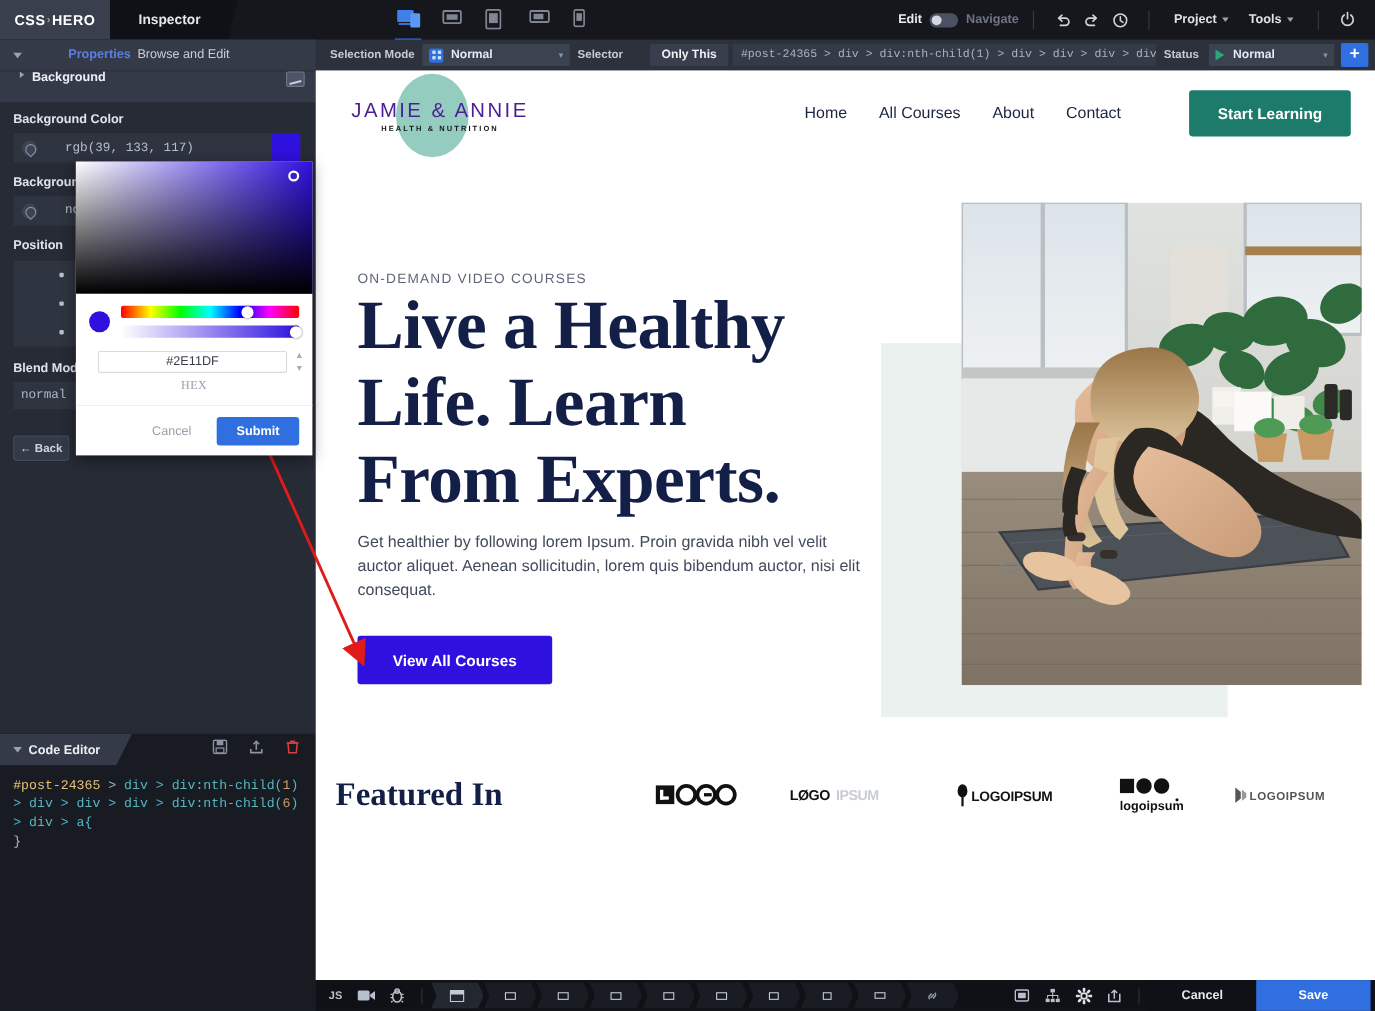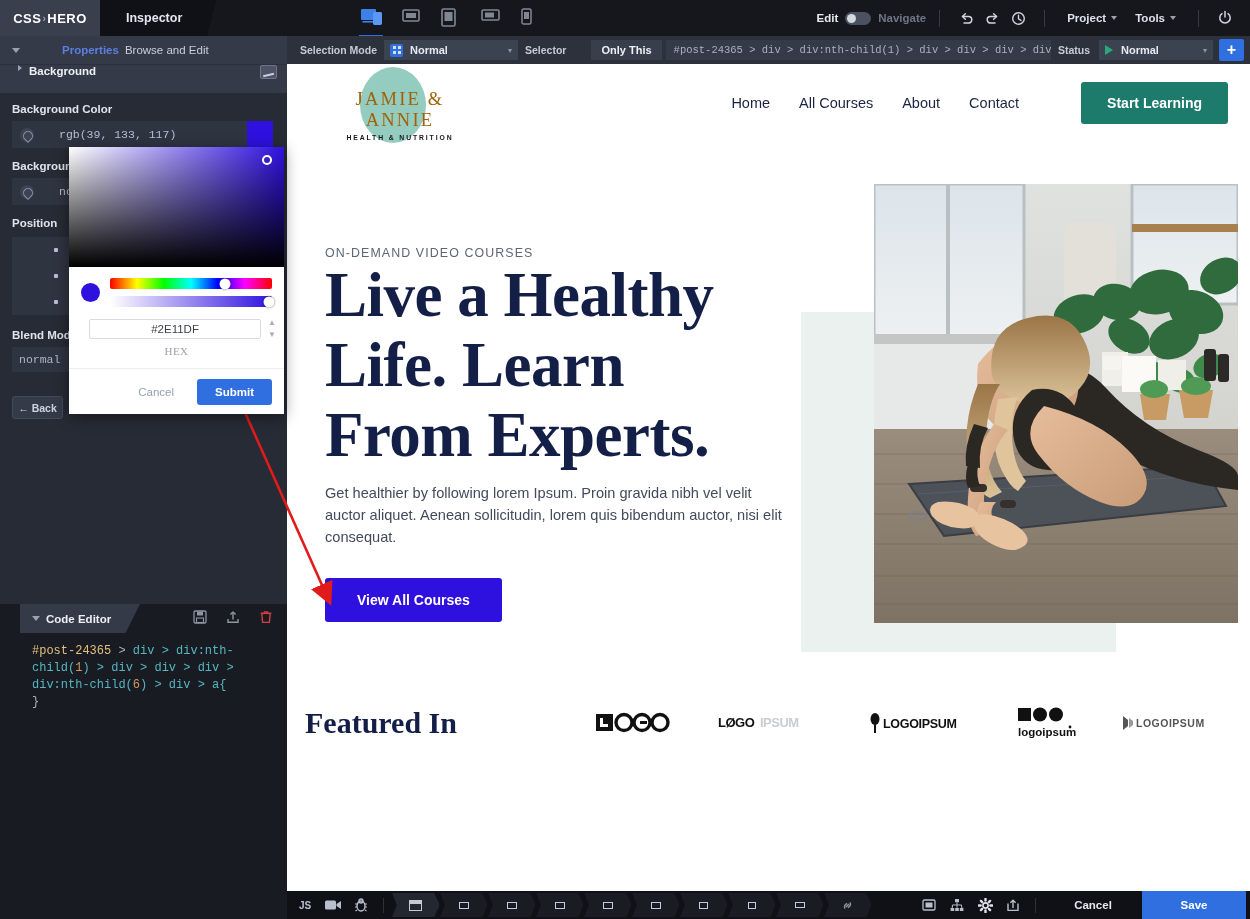--- a/index.html
+++ b/index.html
@@ -174,23 +174,22 @@
   .ddbox .ar { position: absolute; right: 7px; color: #7e8595; font-size: 8px; }
   .back-btn {
     margin: 24px 0 0 12px; width: 51px; height: 23px; background: #343a47;
     border: 1px solid #434a59; border-radius: 3px;
     display: flex; align-items: center; justify-content: center;
     color: #cdd3df; font-size: 10.5px; font-weight: bold; cursor: pointer;
   }
 
   
   .code-panel {
-    position: absolute; left: 0; bottom: 0; width: 287px; height: 315px;
+    position: absolute; left: 0; bottom: 0; width: 287px; height: 252px;
     background: #181b22;
-    padding-left: 20px;
   }
   .code-head { position: relative; height: 29px; }
   .code-head-tab {
     position: absolute; left: 0; top: 0; height: 29px; width: 120px;
     background: #343a47; display: flex; align-items: center; gap: 6px;
     padding-left: 12px; clip-path: polygon(0 0, 100% 0, 88% 100%, 0 100%);
   }
   .code-head-tab .t { color: #eceff5; font-size: 11.5px; font-weight: bold; }
   .code-head-icons {
     position: absolute; right: 14px; top: 0; height: 29px;
@@ -215,22 +214,22 @@
   }
   .logo-wrap { position: relative; width: 175px; height: 78px; }
   .logo-blob {
     position: absolute; left: 55px; top: 3px; width: 66px; height: 76px;
     background: #8fc9bd; border-radius: 50%; opacity: .95;
   }
   .logo-text {
     position: absolute; left: 14px; top: 25px; text-align: center; width: 162px;
   }
   .logo-main {
-    font-family: Liberation Serif, serif; font-size: 18.5px; letter-spacing: 2.2px;
-    color: #a16207;
+    font-family: Liberation Sans, sans-serif; font-size: 18.5px; letter-spacing: 2.2px;
+    color: #4c1d95;
   }
   .logo-sub {
     font-family: "Liberation Sans", sans-serif; font-size: 6.8px; letter-spacing: 1.9px;
     color: #14161c; font-weight: bold; margin-top: 3px;
   }
   .nav { margin-left: auto; display: flex; align-items: center; gap: 29px; }
   .nav a {
     color: #1b2440; font-size: 14.5px; text-decoration: none;
   }
   .cta-green {

